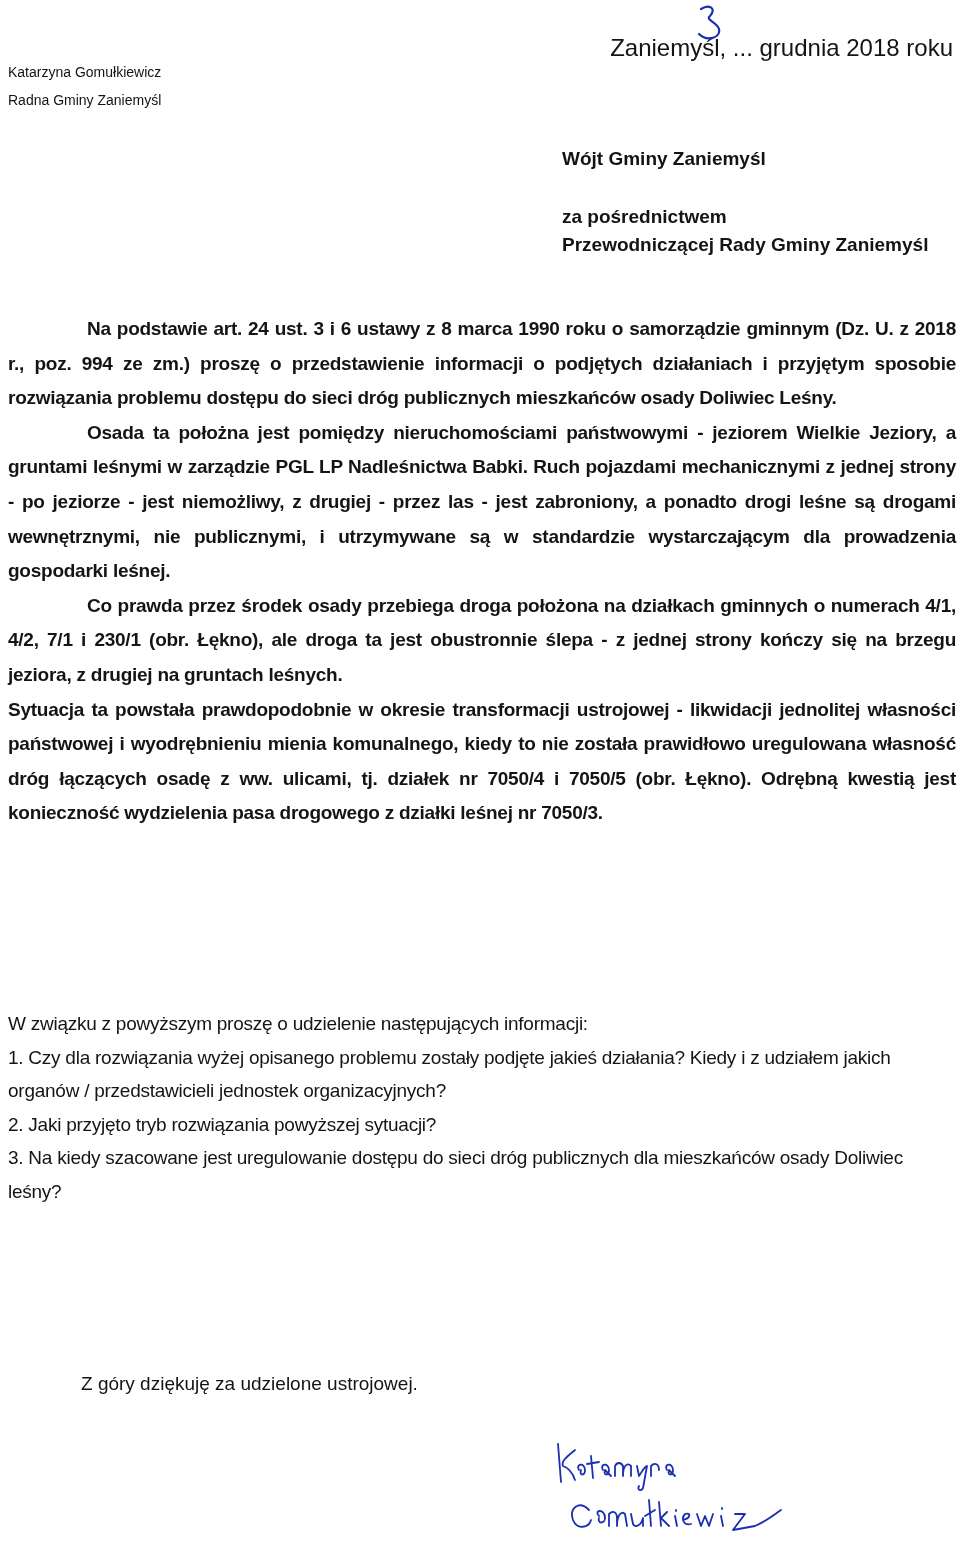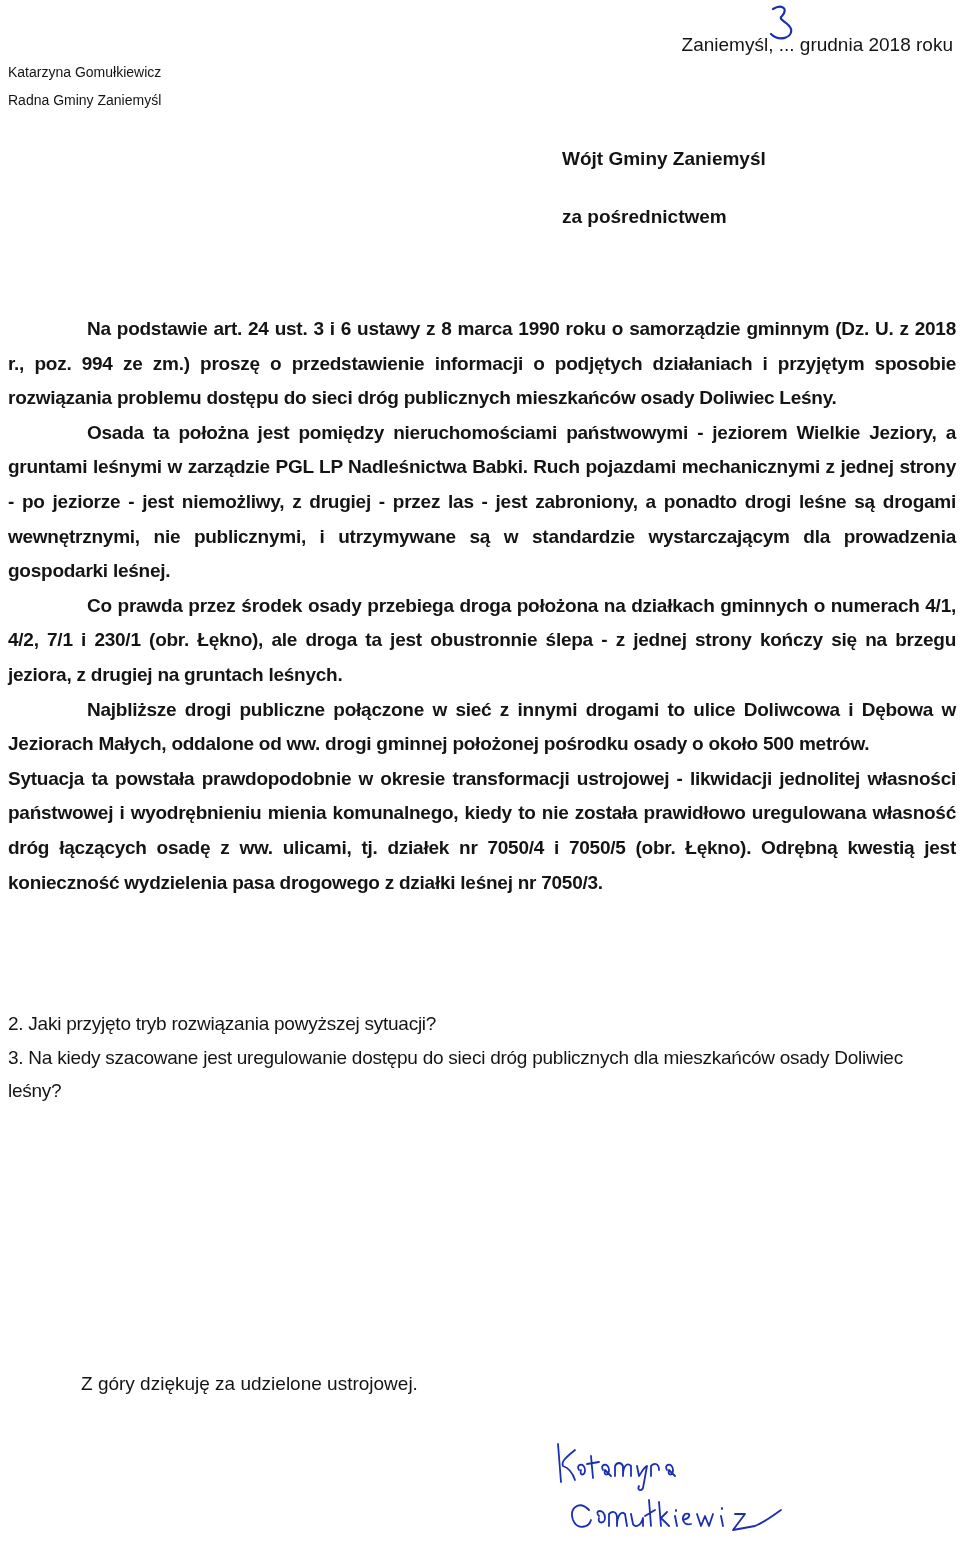--- a/index.html
+++ b/index.html
@@ -13,21 +13,21 @@
       position: relative;
       overflow: hidden;
       font-family: "Liberation Sans", sans-serif;
       color: #141414;
       font-size: 19px;
     }
     .abs { position: absolute; }
     .place-date {
       top: 34px;
       right: 12px;
-      font-size: 19px;
+      font-size: 24px;
       white-space: nowrap;
     }
     .date-day-handwritten {
       position: absolute;
       left: 83px;
       top: -30px;
       width: 34px;
       height: 40px;
     }
     .sender {
@@ -95,31 +95,33 @@
 
 <div class="abs sender">
   <div>Katarzyna Gomułkiewicz</div>
   <div>Radna Gminy Zaniemyśl</div>
 </div>
 
 <div class="abs recipient">
   <div>Wójt Gminy Zaniemyśl</div>
   <div class="gap"></div>
   <div>za pośrednictwem</div>
+  <div>Przewodniczącej Rady Gminy Zaniemyśl</div>
 </div>
 
 <div class="abs body-text">
   <p>Na podstawie art. 24 ust. 3 i 6 ustawy z 8 marca 1990 roku o samorządzie gminnym (Dz. U. z 2018 r., poz. 994 ze zm.) proszę o przedstawienie informacji o podjętych działaniach i przyjętym sposobie rozwiązania problemu dostępu do sieci dróg publicznych mieszkańców osady Doliwiec Leśny.</p>
   <p>Osada ta położna jest pomiędzy nieruchomościami państwowymi - jeziorem Wielkie Jeziory, a gruntami leśnymi w zarządzie PGL LP Nadleśnictwa Babki. Ruch pojazdami mechanicznymi z jednej strony - po jeziorze - jest niemożliwy, z drugiej - przez las - jest zabroniony, a ponadto drogi leśne są drogami wewnętrznymi, nie publicznymi, i utrzymywane są w standardzie wystarczającym dla prowadzenia gospodarki leśnej.</p>
   <p>Co prawda przez środek osady przebiega droga położona na działkach gminnych o numerach 4/1, 4/2, 7/1 i 230/1 (obr. Łękno), ale droga ta jest obustronnie ślepa - z jednej strony kończy się na brzegu jeziora, z drugiej na gruntach leśnych.</p>
-  <p>Najbliższe drogi publiczne połączone w sieć z innymi drogami to ulice Doliwcowa i Dębowa w Jeziorach Małych, oddalone od ww. drogi gminnej położonej pośrodku osady o około 500 metrów.</p>
   <p class="no-indent">Sytuacja ta powstała prawdopodobnie w okresie transformacji ustrojowej - likwidacji jednolitej własności państwowej i wyodrębnieniu mienia komunalnego, kiedy to nie została prawidłowo uregulowana własność dróg łączących osadę z ww. ulicami, tj. działek nr 7050/4 i 7050/5 (obr. Łękno). Odrębną kwestią jest konieczność wydzielenia pasa drogowego z działki leśnej nr 7050/3.</p>
 </div>
 
 <div class="abs questions">
+  <p>W związku z powyższym proszę o udzielenie następujących informacji:</p>
+  <p>1. Czy dla rozwiązania wyżej opisanego problemu zostały podjęte jakieś działania? Kiedy i z udziałem jakich organów / przedstawicieli jednostek organizacyjnych?</p>
   <p>2. Jaki przyjęto tryb rozwiązania powyższej sytuacji?</p>
   <p>3. Na kiedy szacowane jest uregulowanie dostępu do sieci dróg publicznych dla mieszkańców osady Doliwiec leśny?</p>
 </div>
 
 <div class="abs closing">Z góry dziękuję za udzielone ustrojowej.</div>
 
 <svg class="abs signature" viewBox="0 0 280 100">
   <g fill="none" stroke="#1a2fb0" stroke-width="1.8" stroke-linecap="round" stroke-linejoin="round">
 
     <path d="M3 4 L 6 42"></path>

